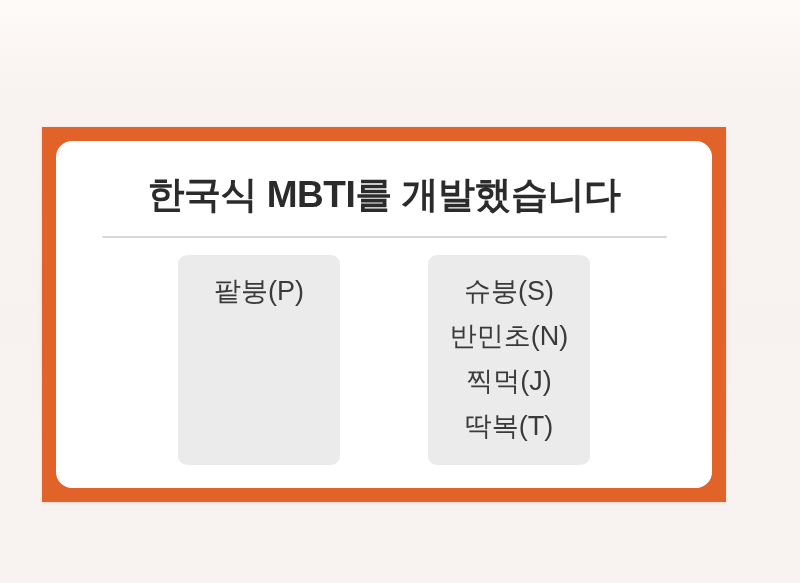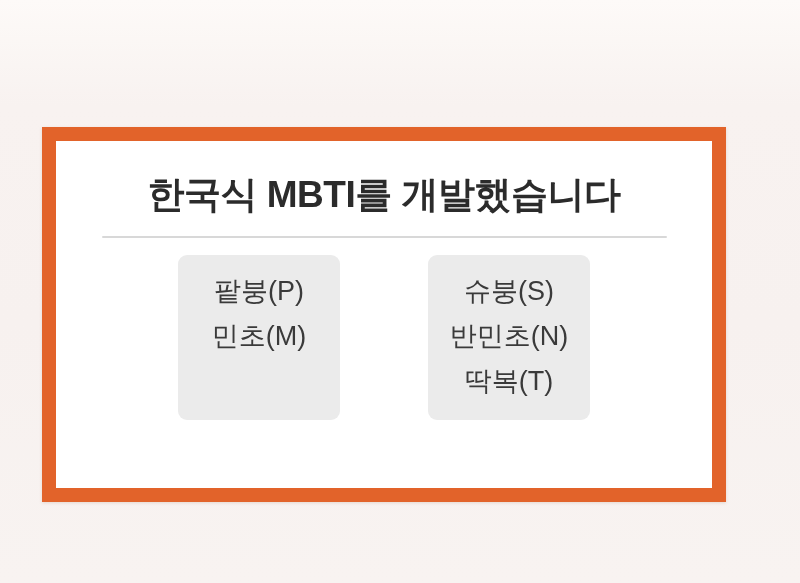--- a/index.html
+++ b/index.html
@@ -40,20 +40,21 @@
 
   #poster-card {
     width: 100%;
     height: 100%;
     background: #ffffff;
     box-sizing: border-box;
     position: relative;
     display: flex;
     flex-direction: column;
     align-items: center;
+    border-radius: 16px;
   }
 
   #poster-title {
     margin-top: 34px;
     font-size: 37px;
     font-weight: bold;
     color: #2b2b2b;
     letter-spacing: -0.5px;
     line-height: 1.1;
     white-space: nowrap;
@@ -107,24 +108,24 @@
   <div id="poster-card">
 
     <div id="poster-title">한국식 MBTI를 개발했습니다</div>
 
     <div id="title-divider"></div>
 
     <div id="columns-wrap">
 
       <div class="option-column">
         <div class="option-item">팥붕(P)</div>
-        <div class="option-item">민초(M)</div>
       </div>
 
       <div class="option-column">
         <div class="option-item">슈붕(S)</div>
         <div class="option-item">반민초(N)</div>
+        <div class="option-item">찍먹(J)</div>
         <div class="option-item">딱복(T)</div>
       </div>
 
     </div>
   </div>
 </div>
 
 </body></html>

